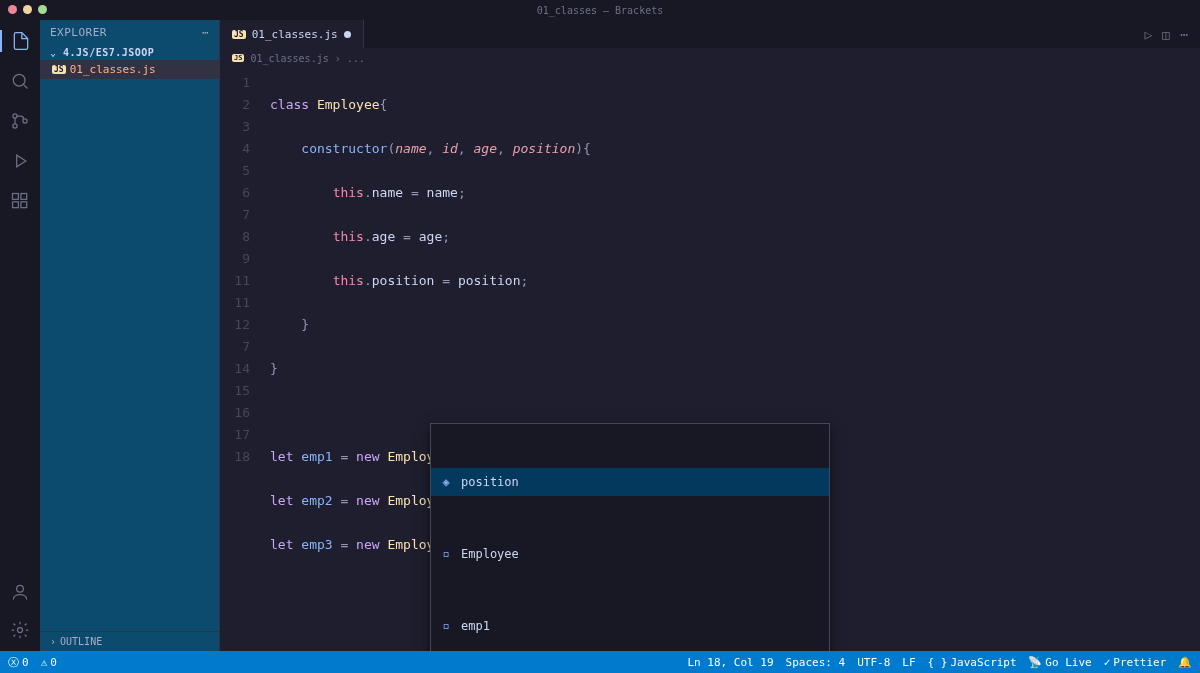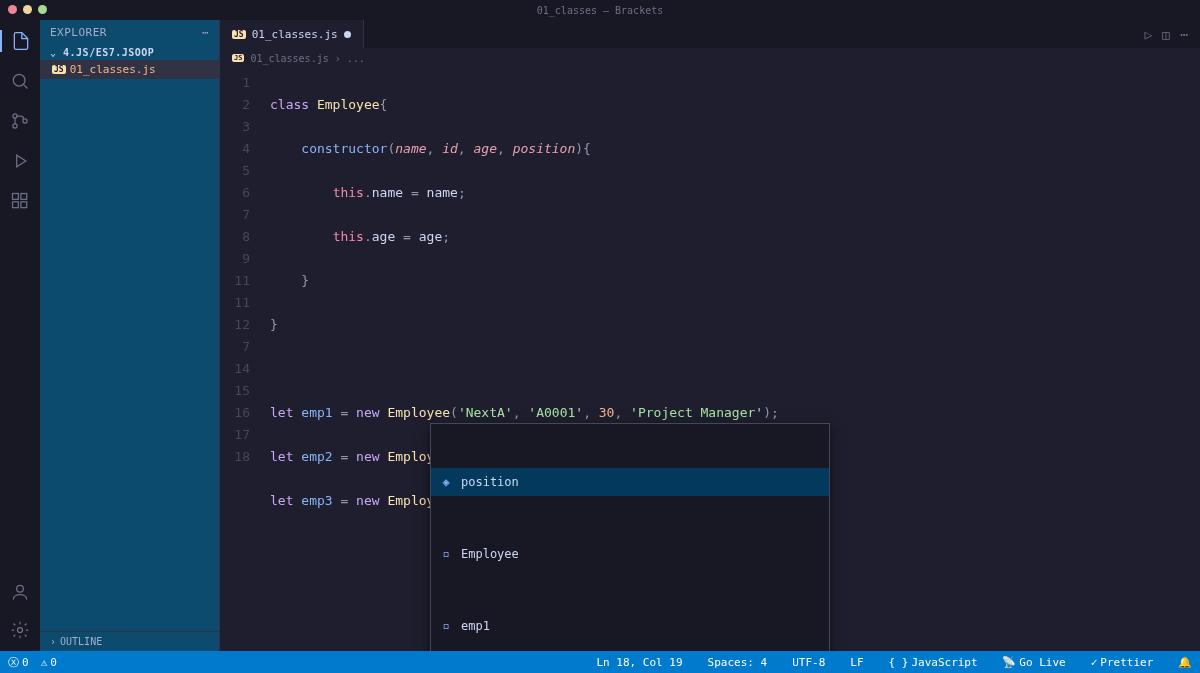--- a/index.html
+++ b/index.html
@@ -131,21 +131,21 @@
     .statusbar {
       height: 22px;
       background:#007acc;
       color:#fff;
       display:flex;
       align-items:center;
       font-size:11px;
       padding: 0 8px;
     }
     .status-left { display:flex; gap:12px;}
-    .status-right { margin-left:auto; display:flex; gap:25px;align-items:flex-end;}
+    .status-right { margin-left:auto; display:flex; gap:12px;align-items:flex-end;}
     .status-item { display:flex; align-items:center; gap:3px; cursor:pointer;}
     svg { display:block; }
     .side-icons { position:absolute; right:6px; font-size:10px;}
   </style>
 </head>
 <body>
 
 <div class="titlebar">
   <div class="traffic-lights">
     <div class="traffic-light tl-red"></div>
@@ -263,20 +263,21 @@
         <div>15</div>
         <div>16</div>
         <div>17</div>
         <div>18</div>
       </div>
       <div class="code">
 <div><span class="kw">class</span> <span class="cls">Employee</span><span class="punc">{</span></div>
 <div>    <span class="fn">constructor</span><span class="punc">(</span><span class="param">name</span><span class="punc">,</span> <span class="param">id</span><span class="punc">,</span> <span class="param">age</span><span class="punc">,</span> <span class="param">position</span><span class="punc">){</span></div>
 <div>        <span class="this">this</span><span class="punc">.</span><span class="prop">name</span><span class="punc"> = </span><span class="var">name</span><span class="punc">;</span></div>
 <div>        <span class="this">this</span><span class="punc">.</span><span class="prop">age</span><span class="punc"> = </span><span class="var">age</span><span class="punc">;</span></div>
+<div>        <span class="this">this</span><span class="punc">.</span><span class="prop">position</span><span class="punc"> = </span><span class="var">position</span><span class="punc">;</span></div>
 <div>    <span class="punc">}</span></div>
 <div><span class="punc">}</span></div>
 <div> </div>
 <div><span class="kw">let</span> <span class="const">emp1</span><span class="punc"> = </span><span class="kw">new</span> <span class="cls">Employee</span><span class="punc">(</span><span class="str">'NextA'</span><span class="punc">,</span> <span class="str">'A0001'</span><span class="punc">,</span> <span class="num">30</span><span class="punc">,</span> <span class="str">'Project Manager'</span><span class="punc">);</span></div>
 <div><span class="kw">let</span> <span class="const">emp2</span><span class="punc"> = </span><span class="kw">new</span> <span class="cls">Employee</span><span class="punc">(</span><span class="str">'Patrick'</span><span class="punc">,</span> <span class="str">'A0002'</span><span class="punc">,</span> <span class="num">23</span> <span class="punc">,</span> <span class="str">'Web Developer'</span><span class="punc">);</span></div>
 <div><span class="kw">let</span> <span class="const">emp3</span><span class="punc"> = </span><span class="kw">new</span> <span class="cls">Employee</span><span class="punc">(</span><span class="str">'Annie'</span><span class="punc">,</span> <span class="str">'A0003'</span><span class="punc">,</span> <span class="num">28</span><span class="punc">,</span> <span class="str">'Software Engineer'</span><span class="punc">);</span></div>
 <div> </div>
 
 
 

